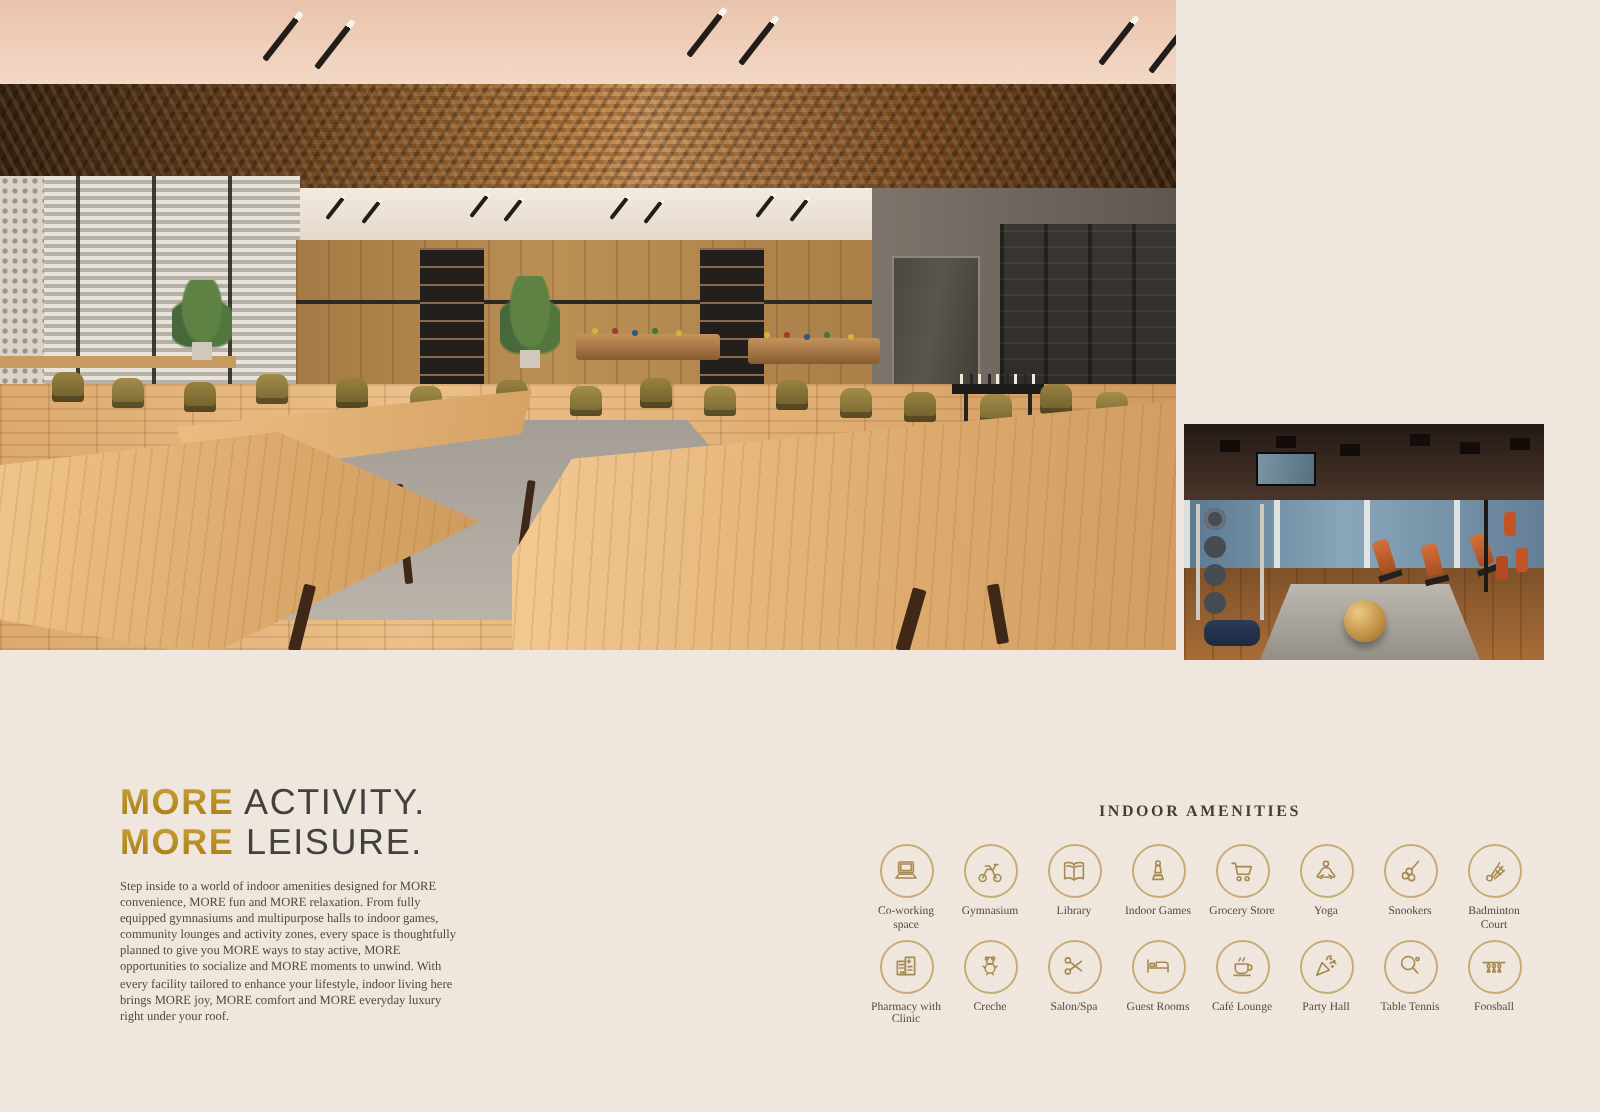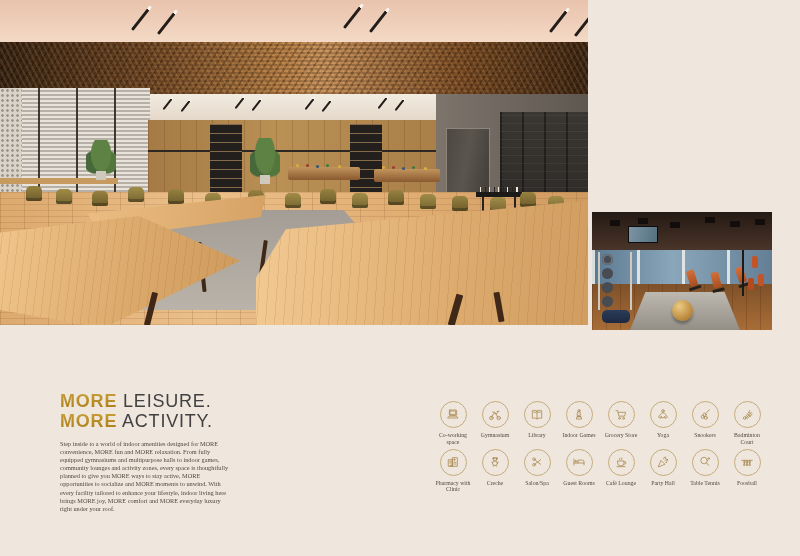--- a/index.html
+++ b/index.html
@@ -189,27 +189,28 @@
     <div class="gym-bench b1"></div>
     <div class="gym-bench b2"></div>
     <div class="gym-bench b3"></div>
     <div class="gym-machine"></div>
     <div class="gym-ball"></div>
     <div class="gym-bag"></div>
   </div>
 
   <section class="intro">
     <div>
+      <div class="hl-line"><span class="gold">MORE</span> <span>ACTIVITY.</span></div>
       <div class="hl-line"><span class="gold">MORE</span> <span>LEISURE.</span></div>
-      <div class="hl-line"><span class="gold">MORE</span> <span>ACTIVITY.</span></div>
     </div>
     <p>Step inside to a world of indoor amenities designed for MORE convenience, MORE fun and MORE relaxation. From fully equipped gymnasiums and multipurpose halls to indoor games, community lounges and activity zones, every space is thoughtfully planned to give you MORE ways to stay active, MORE opportunities to socialize and MORE moments to unwind. With every facility tailored to enhance your lifestyle, indoor living here brings MORE joy, MORE comfort and MORE everyday luxury right under your roof.</p>
   </section>
 
   <section class="amenities">
+    <h2 class="amen-title">INDOOR AMENITIES</h2>
     <div class="amen-row" id="amen-row-0">
         <div class="amen-cell">
     <div class="amen-circle">
             <span class="amen-icon">
               <svg viewBox="0 0 24 24" width="16" height="16" fill="none" stroke="currentColor" stroke-width="1.2" stroke-linecap="round" stroke-linejoin="round">
                 <rect x="6.5" y="4.5" width="11" height="8" rx="0.8"></rect>
                 <rect x="8" y="6" width="8" height="5"></rect>
                 <path d="M4.5 16.5h15l-2.2-2.8H6.7z"></path>
               </svg>
             </span>

